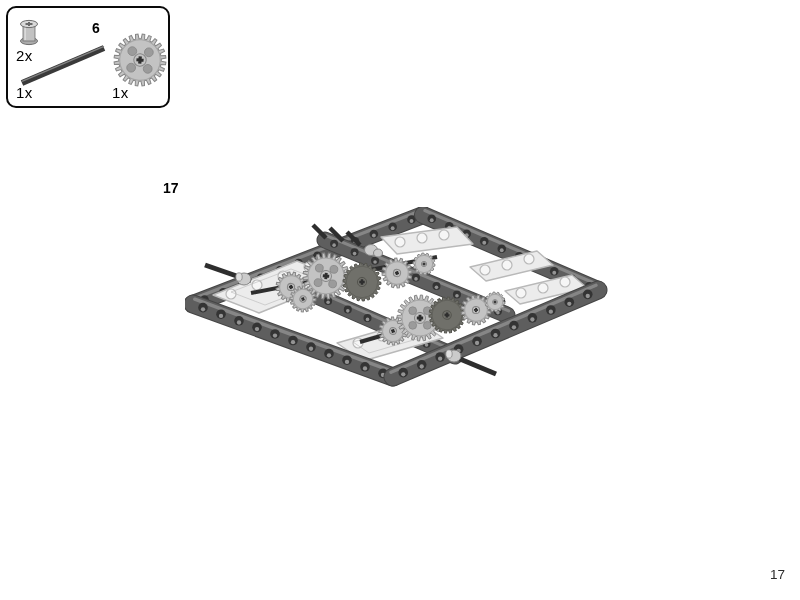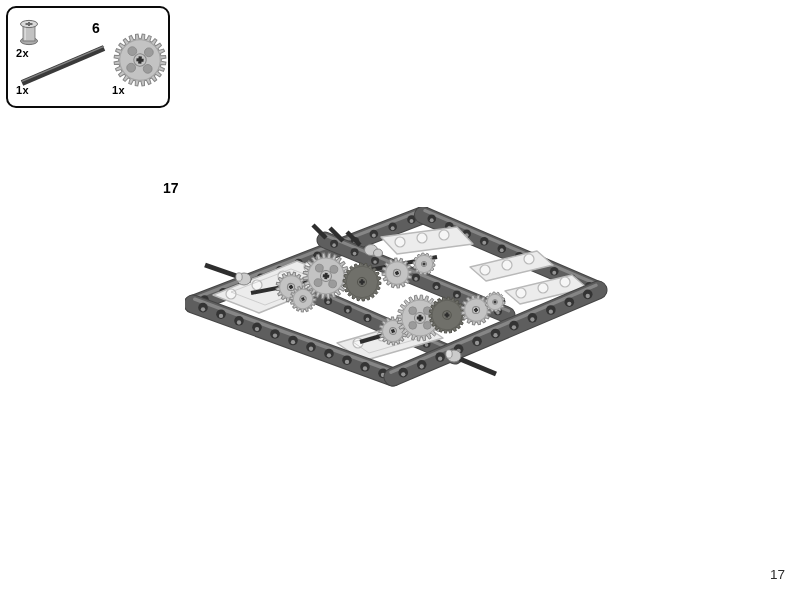--- a/index.html
+++ b/index.html
@@ -1,21 +1,21 @@
 <!DOCTYPE html>
 <html><head>
 <meta charset="utf-8">
 <style>
   html,body{margin:0;padding:0}
   body{width:800px;height:600px;background:#ffffff;position:relative;overflow:hidden;
        font-family:"Liberation Sans",sans-serif;color:#000}
   .abs{position:absolute}
   #parts-box{left:6px;top:6px;width:160px;height:98px;border:2.5px solid #0a0a0a;
              border-radius:10px;background:#fff;z-index:3}
-  .qty{position:absolute;font-weight:700;font-size:11px;letter-spacing:.3px}
+  .qty{position:absolute;font-weight:400;font-size:15px;letter-spacing:.3px}
   #bushing-qty{left:8px;top:39px}
   #axle-qty{left:8px;top:76px}
   #gear-qty{left:104px;top:76px}
   #axle-length{position:absolute;left:84px;top:12px;font-weight:700;font-size:14px}
   #bushing-icon{position:absolute;left:8px;top:9px}
   #axle-icon{position:absolute;left:8px;top:32px}
   #gear-icon{position:absolute;left:101px;top:23px}
   #step-number{left:163px;top:180px;font-weight:700;font-size:14px}
   #page-number{right:15px;top:567px;font-size:13.5px;color:#2b2b2b}
   #assembly{left:185px;top:207px}

